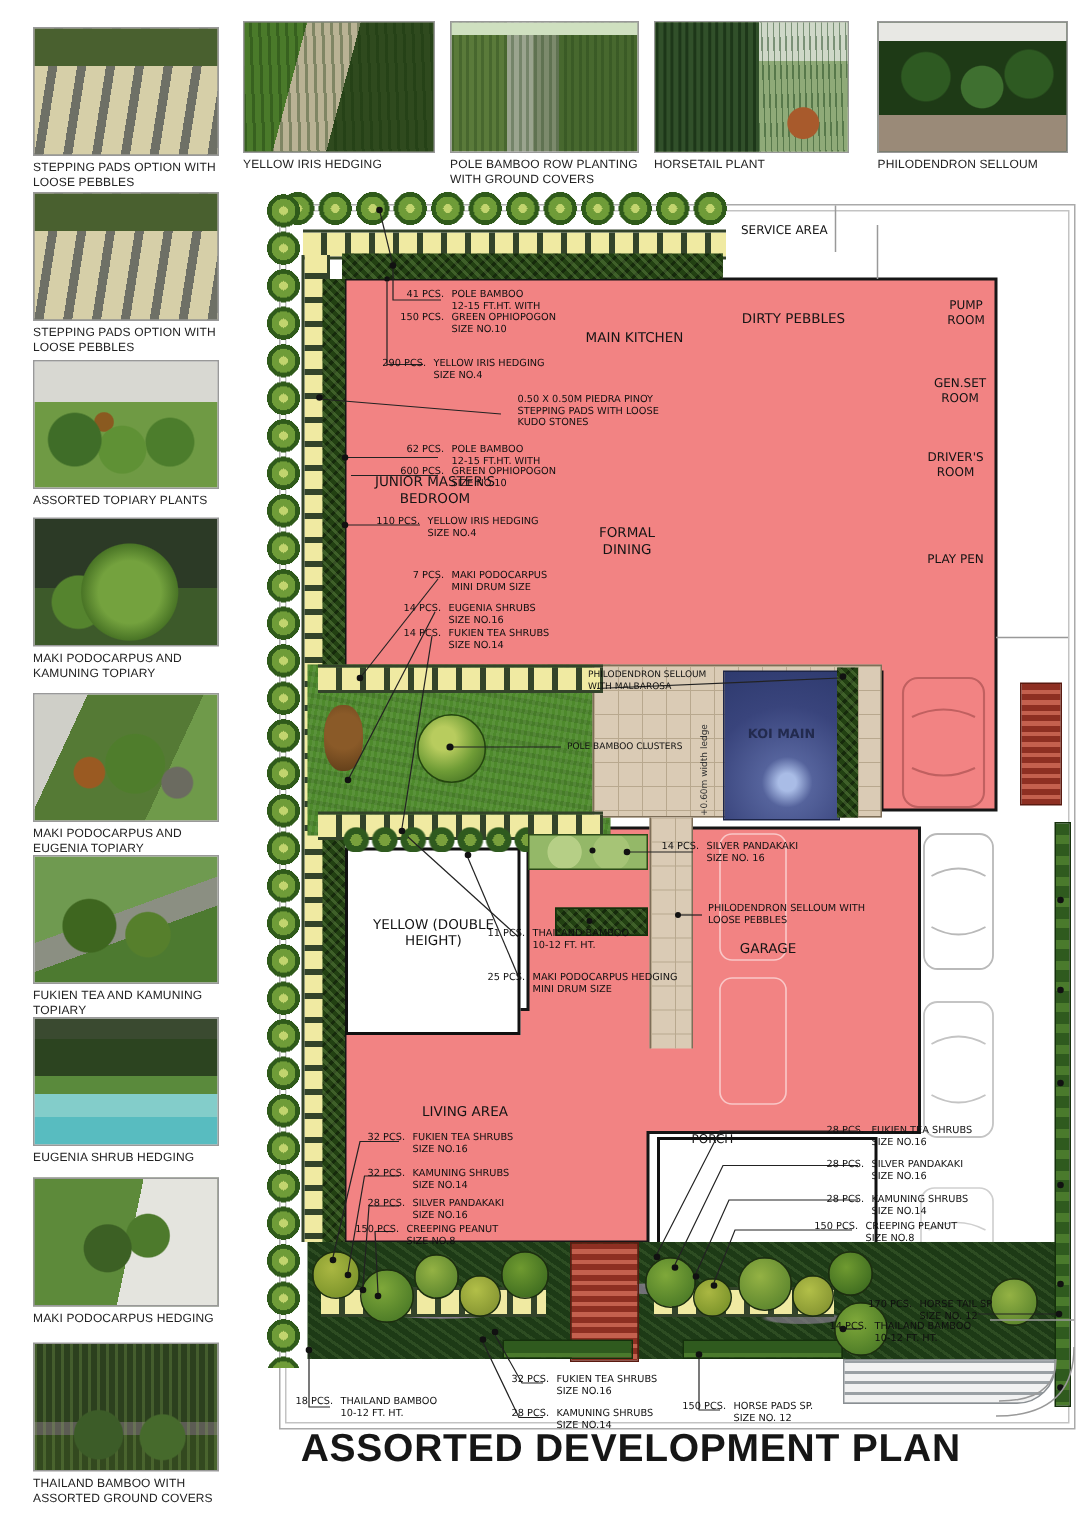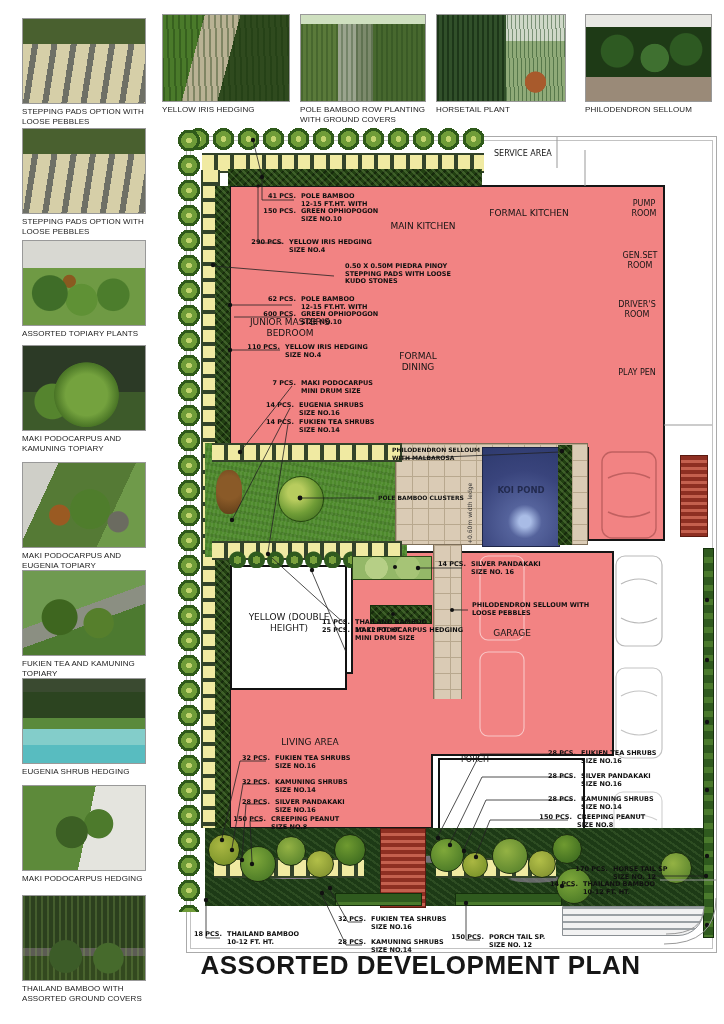--- a/index.html
+++ b/index.html
@@ -82,21 +82,21 @@
      radial-gradient(ellipse at 18% 60%,rgba(160,140,170,.8) 0 6%,rgba(0,0,0,0) 7%),
      radial-gradient(ellipse at 46% 40%,rgba(150,135,160,.7) 0 5%,rgba(0,0,0,0) 6%),
      radial-gradient(ellipse at 66% 65%,rgba(150,135,160,.6) 0 5%,rgba(0,0,0,0) 6%),
      repeating-linear-gradient(35deg,rgba(120,160,90,.18) 0 2px,rgba(0,0,0,0) 2px 6px),#1d3a16;}
   .shrub{position:absolute;border-radius:50%;z-index:4;border:1px solid #1c2e10;}
   .entry{background:repeating-linear-gradient(180deg,#9aa0a4 0 2px,#f2f2f2 2px 7px);border:1px solid #8a8f93;border-bottom-right-radius:26px;}
   .gstrip{background:repeating-linear-gradient(180deg,#2f5a1e 0 8px,#4a7a2c 8px 14px);border:1px solid #15300c;}
   
   .room{position:absolute;z-index:7;font-family:"DejaVu Sans",sans-serif;font-size:9px;line-height:11px;color:#141414;text-align:center;}
   .room.sm{font-size:8px;line-height:10px;}
-  .note{position:absolute;z-index:7;font-family:"DejaVu Sans",sans-serif;font-size:6.5px;line-height:7.6px;color:#101010;white-space:nowrap;font-weight:bold;}
+  .note{position:absolute;z-index:7;font-family:"DejaVu Sans",sans-serif;font-size:6.5px;line-height:7.6px;color:#101010;white-space:nowrap;}
   .nrow{display:flex;}
   .nq{width:44px;text-align:right;padding-right:5px;flex:none;}
   .noq .nq{width:0;padding-right:0;}
   .vtext{writing-mode:vertical-rl;transform:rotate(180deg);font-size:6px;color:#333;z-index:7;position:absolute;font-family:"DejaVu Sans",sans-serif;}
   .koilabel{color:#222a4e;font-weight:bold;font-size:8.5px;}
   .white-block{position:absolute;background:#fff;border:2px solid #111;box-sizing:border-box;z-index:3;}
   .z3{z-index:3}.z4{z-index:4}.z5{z-index:5}
   #title{position:absolute;left:168px;top:950px;width:505px;text-align:center;
      font-size:26px;font-weight:bold;letter-spacing:.5px;color:#161616;z-index:8;}
   svg{position:absolute;left:0;top:0;pointer-events:none;}
@@ -318,29 +318,29 @@
     <path d="M557,137 L557,168"></path>
       <path d="M585,150 L585,186"></path>
     <path d="M664,425 L712,425"></path>
       <path d="M660,880 L716,880"></path>
     <path d="M716,898 Q716,944 664,944"></path>
       <path d="M704,906 Q704,934 666,934"></path>
   </g>
 </svg>
 
 <div class="room sm" style="left:494px;top:149px;width:78px;text-align:left">SERVICE AREA</div>
-<div class="room" style="left:486px;top:208px;width:86px">FORMAL KITCHEN</div>
+<div class="room" style="left:486px;top:208px;width:86px">DIRTY PEBBLES</div>
 <div class="room" style="left:378px;top:221px;width:90px">MAIN KITCHEN</div>
 <div class="room sm" style="left:626px;top:199px;width:36px">PUMP ROOM</div>
 <div class="room sm" style="left:618px;top:251px;width:44px">GEN.SET ROOM</div>
 <div class="room sm" style="left:612px;top:300px;width:50px">DRIVER'S ROOM</div>
 <div class="room sm" style="left:612px;top:368px;width:50px">PLAY PEN</div>
 <div class="room" style="left:242px;top:317px;width:96px">JUNIOR MASTER'S BEDROOM</div>
 <div class="room" style="left:388px;top:351px;width:60px">FORMAL DINING</div>
-<div class="room koilabel" style="left:492px;top:485px;width:58px">KOI POND</div>
+<div class="room koilabel" style="left:492px;top:485px;width:58px">KOI MAIN</div>
 <div class="room" style="left:238px;top:612px;width:102px">YELLOW (DOUBLE HEIGHT)</div>
 <div class="room" style="left:482px;top:628px;width:60px">GARAGE</div>
 <div class="room" style="left:272px;top:737px;width:76px">LIVING AREA</div>
 <div class="room sm" style="left:452px;top:755px;width:46px">PORCH</div>
 <div class="vtext" style="left:466px;top:462px;height:82px">+0.60m width ledge</div>
 
 <div class="note" style="left:252px;top:193px">
     <div class="nrow">
       <span class="nq">41 PCS.</span>
       <span class="nt">POLE BAMBOO</span>
@@ -463,21 +463,21 @@
 <div class="note" style="left:306px;top:619px">
     <div class="nrow">
       <span class="nq">11 PCS.</span>
       <span class="nt">THAILAND BAMBOO</span>
     </div>
     <div class="nrow">
       <span class="nq"></span>
       <span class="nt">10-12 FT. HT.</span>
     </div>
   </div>
-<div class="note" style="left:306px;top:627px">
+<div class="note" style="left:306px;top:648px">
     <div class="nrow">
       <span class="nq">25 PCS.</span>
       <span class="nt">MAKI PODOCARPUS HEDGING</span>
     </div>
     <div class="nrow">
       <span class="nq"></span>
       <span class="nt">MINI DRUM SIZE</span>
     </div>
   </div>
 <div class="note" style="left:226px;top:755px">
@@ -606,21 +606,21 @@
       <span class="nt">KAMUNING SHRUBS</span>
     </div>
     <div class="nrow">
       <span class="nq"></span>
       <span class="nt">SIZE NO.14</span>
     </div>
   </div>
 <div class="note" style="left:440px;top:934px">
     <div class="nrow">
       <span class="nq">150 PCS.</span>
-      <span class="nt">PORCH TAIL SP.</span>
+      <span class="nt">HORSE PADS SP.</span>
     </div>
     <div class="nrow">
       <span class="nq"></span>
       <span class="nt">SIZE NO. 12</span>
     </div>
   </div>
 <div class="note noq" style="left:392px;top:446px;font-size:6px">
     <div class="nrow">
       <span class="nq"></span>
       <span class="nt">PHILODENDRON SELLOUM</span>

